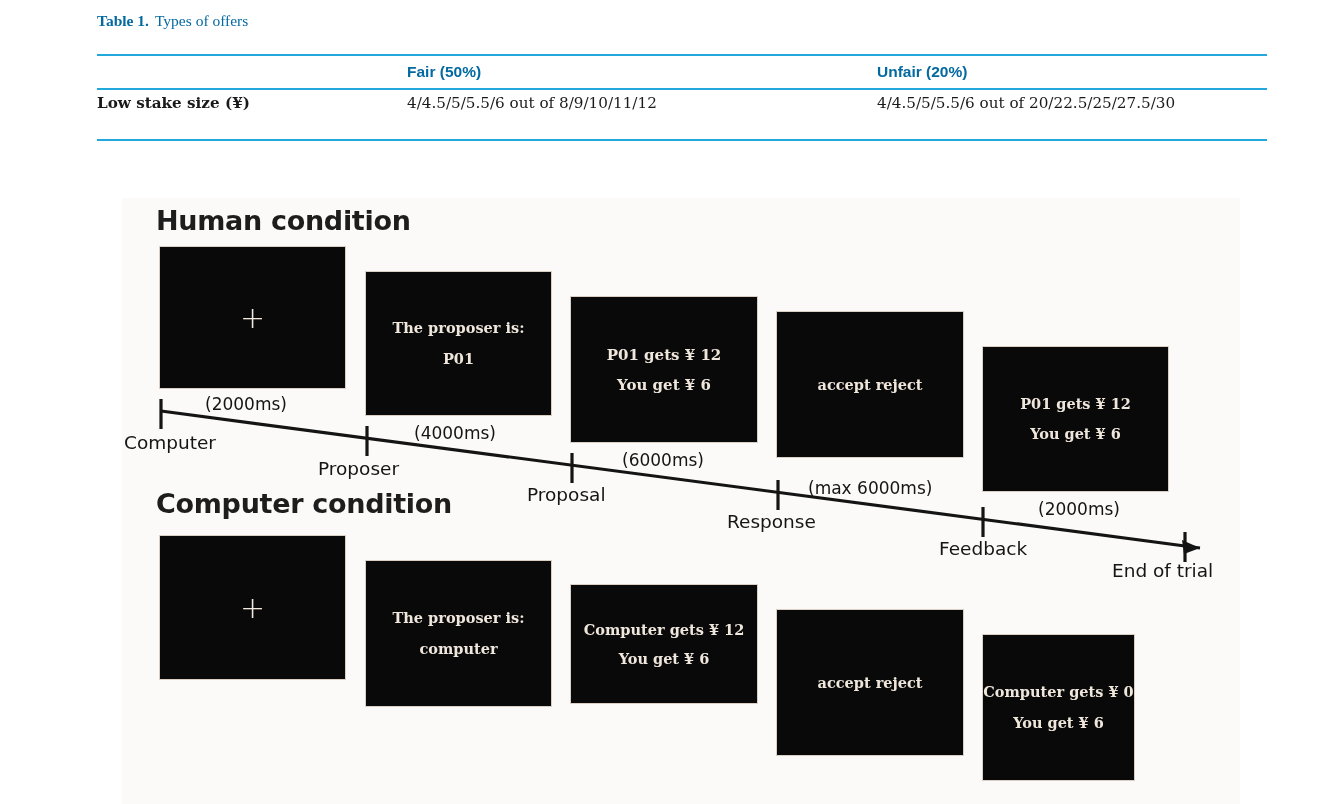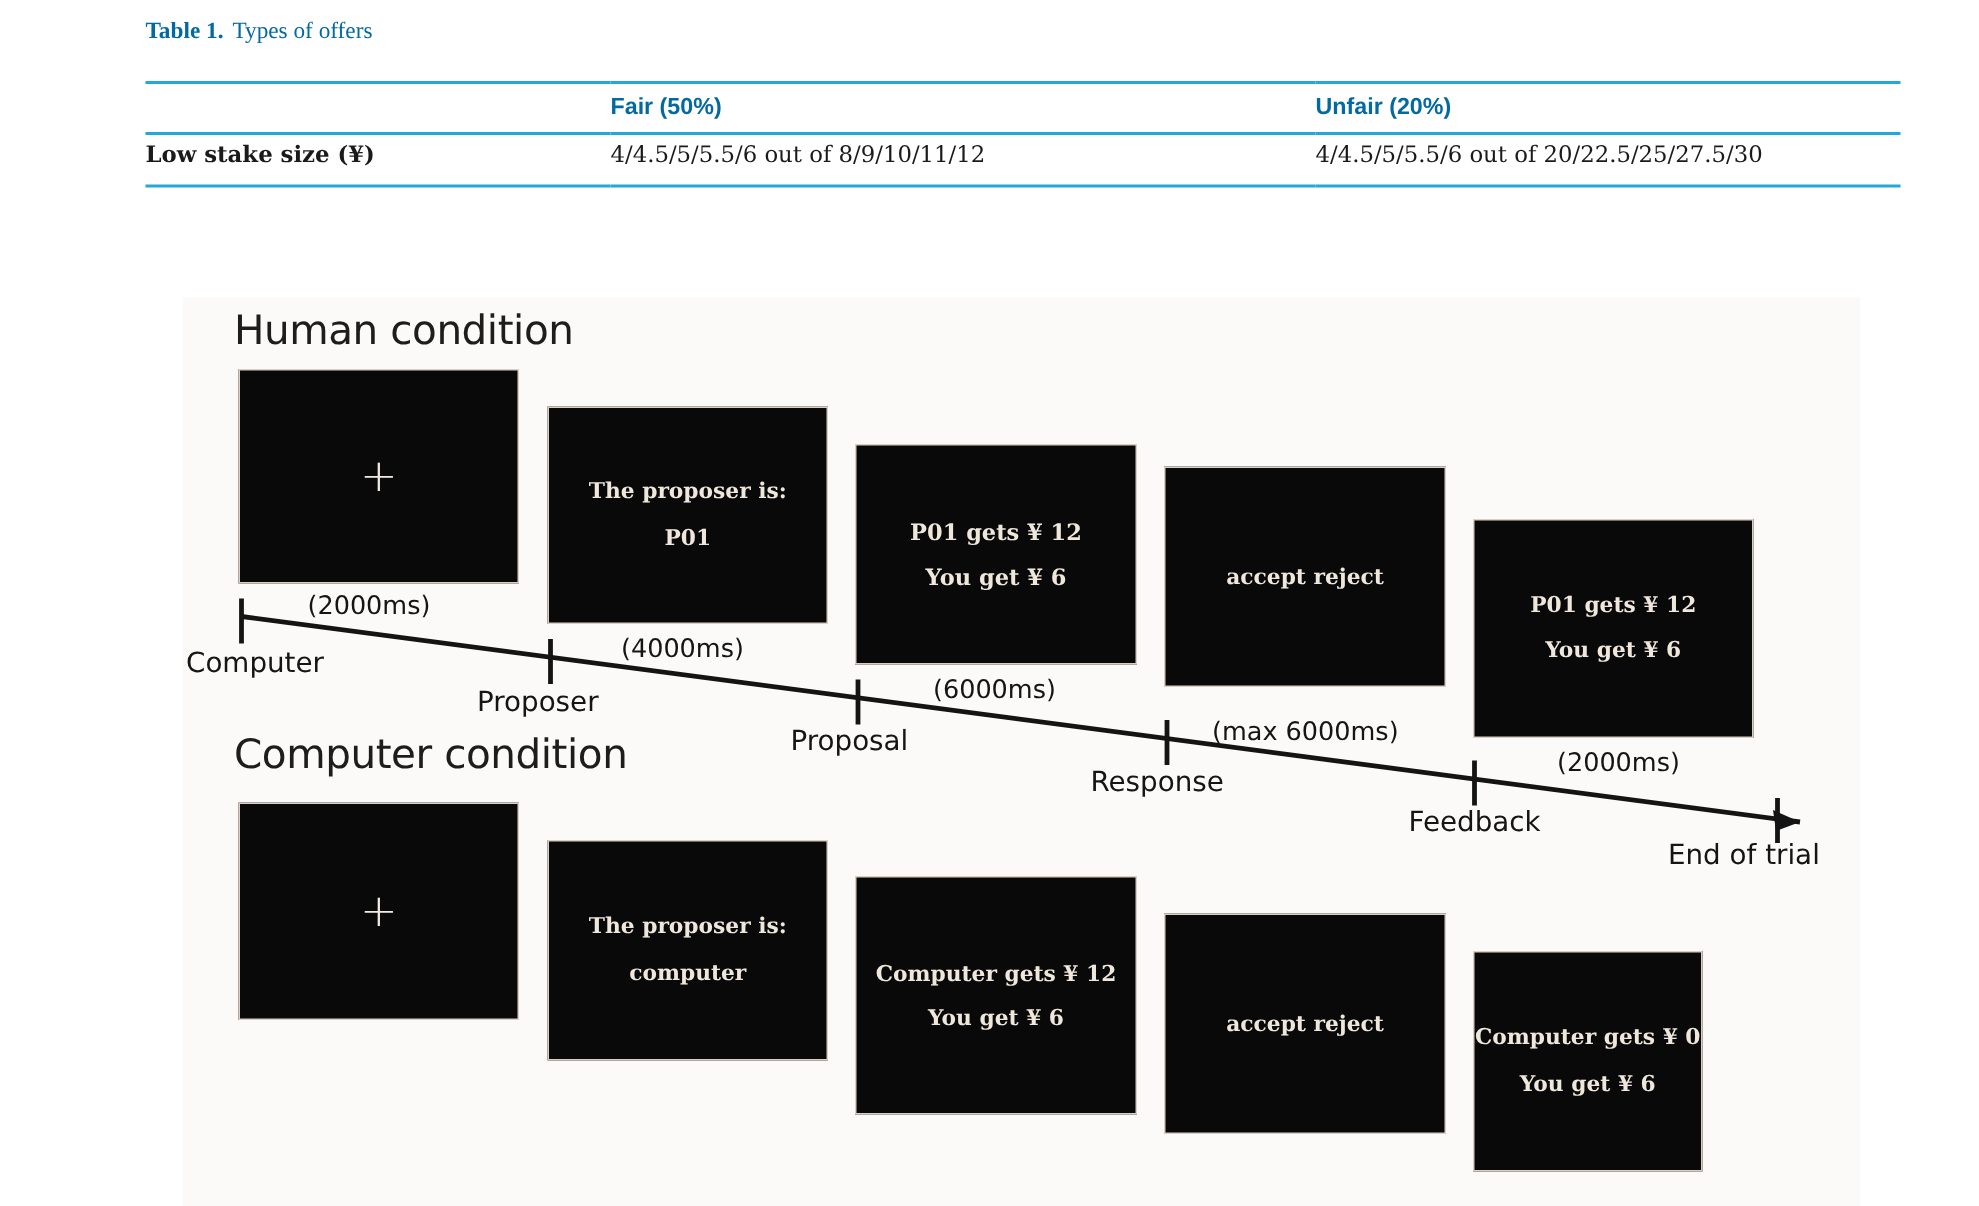--- a/index.html
+++ b/index.html
@@ -62,42 +62,42 @@
     text-align: left;
     vertical-align: top;
     padding: 3px 0 0 0;
     line-height: 1.42;
   }
   table.offers tbody td.rowhead {
     font-weight: bold;
   }
   table.offers tbody tr.last-row td {
     border-bottom: 2.2px solid #23A8DC;
-    padding-bottom: 8px;
+    padding-bottom: 24px;
   }
   table.offers tbody tr.first-row td {
     padding-top: 9px;
   }
   .cellline { display: block; white-space: nowrap; }
 
   
   .figure {
     position: absolute;
     left: 122px;
     top: 198px;
     width: 1118px;
     height: 606px;
     background: #FBFAF8;
     overflow: hidden;
   }
   .cond-title {
     position: absolute;
     font-family: "DejaVu Sans", "Liberation Sans", sans-serif;
     font-size: 27px;
-    font-weight: 400;
+    font-weight: 700;
     color: #1d1d1d;
     letter-spacing: -0.3px;
     white-space: nowrap;
   }
   #human-title  { left: 34px;  top: 7px;  }
   #computer-title { left: 34px; top: 290px; }
 
   
   .screen {
     position: absolute;
@@ -240,21 +240,21 @@
 
   <div class="screen fixation" style="left:37px; top:337px; width:187px; height:145px;">
     <span class="line">+</span>
   </div>
 
   <div class="screen" style="left:243px; top:362px; width:187px; height:147px; font-size:14.5px; line-height:2.1;">
     <span class="line">The proposer is:</span>
     <span class="line">computer</span>
   </div>
 
-  <div class="screen" style="left:448px; top:386px; width:188px; height:159px; font-size:14.5px; line-height:2.0;">
+  <div class="screen" style="left:448px; top:386px; width:188px; height:120px; font-size:14.5px; line-height:2.0;">
     <span class="line">Computer  gets ¥ 12</span>
     <span class="line">You   get   ¥ 6</span>
   </div>
 
   <div class="screen" style="left:654px; top:411px; width:188px; height:147px; font-size:14.5px;">
     <span class="line">accept        reject</span>
   </div>
 
   <div class="screen" style="left:860px; top:436px; width:153px; height:147px; font-size:14.5px; line-height:2.1;text-align:right;">
     <span class="line">Computer   gets ¥ 0</span>

